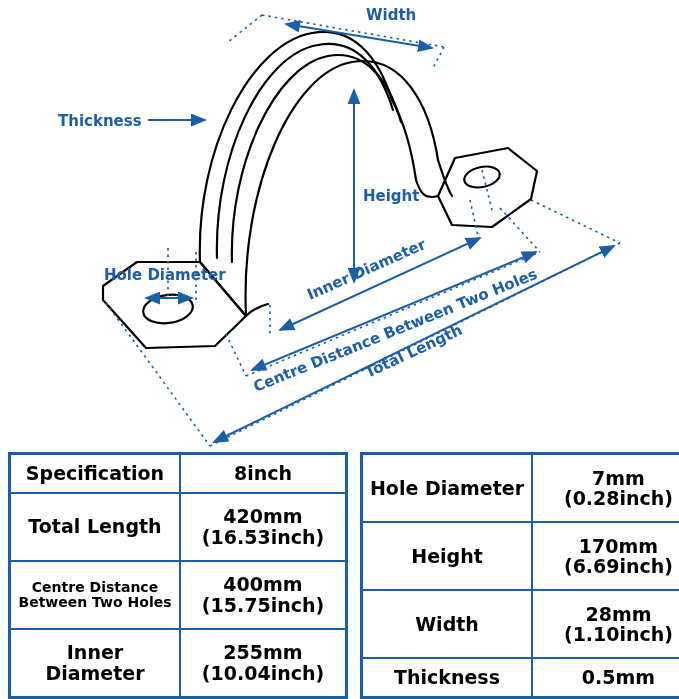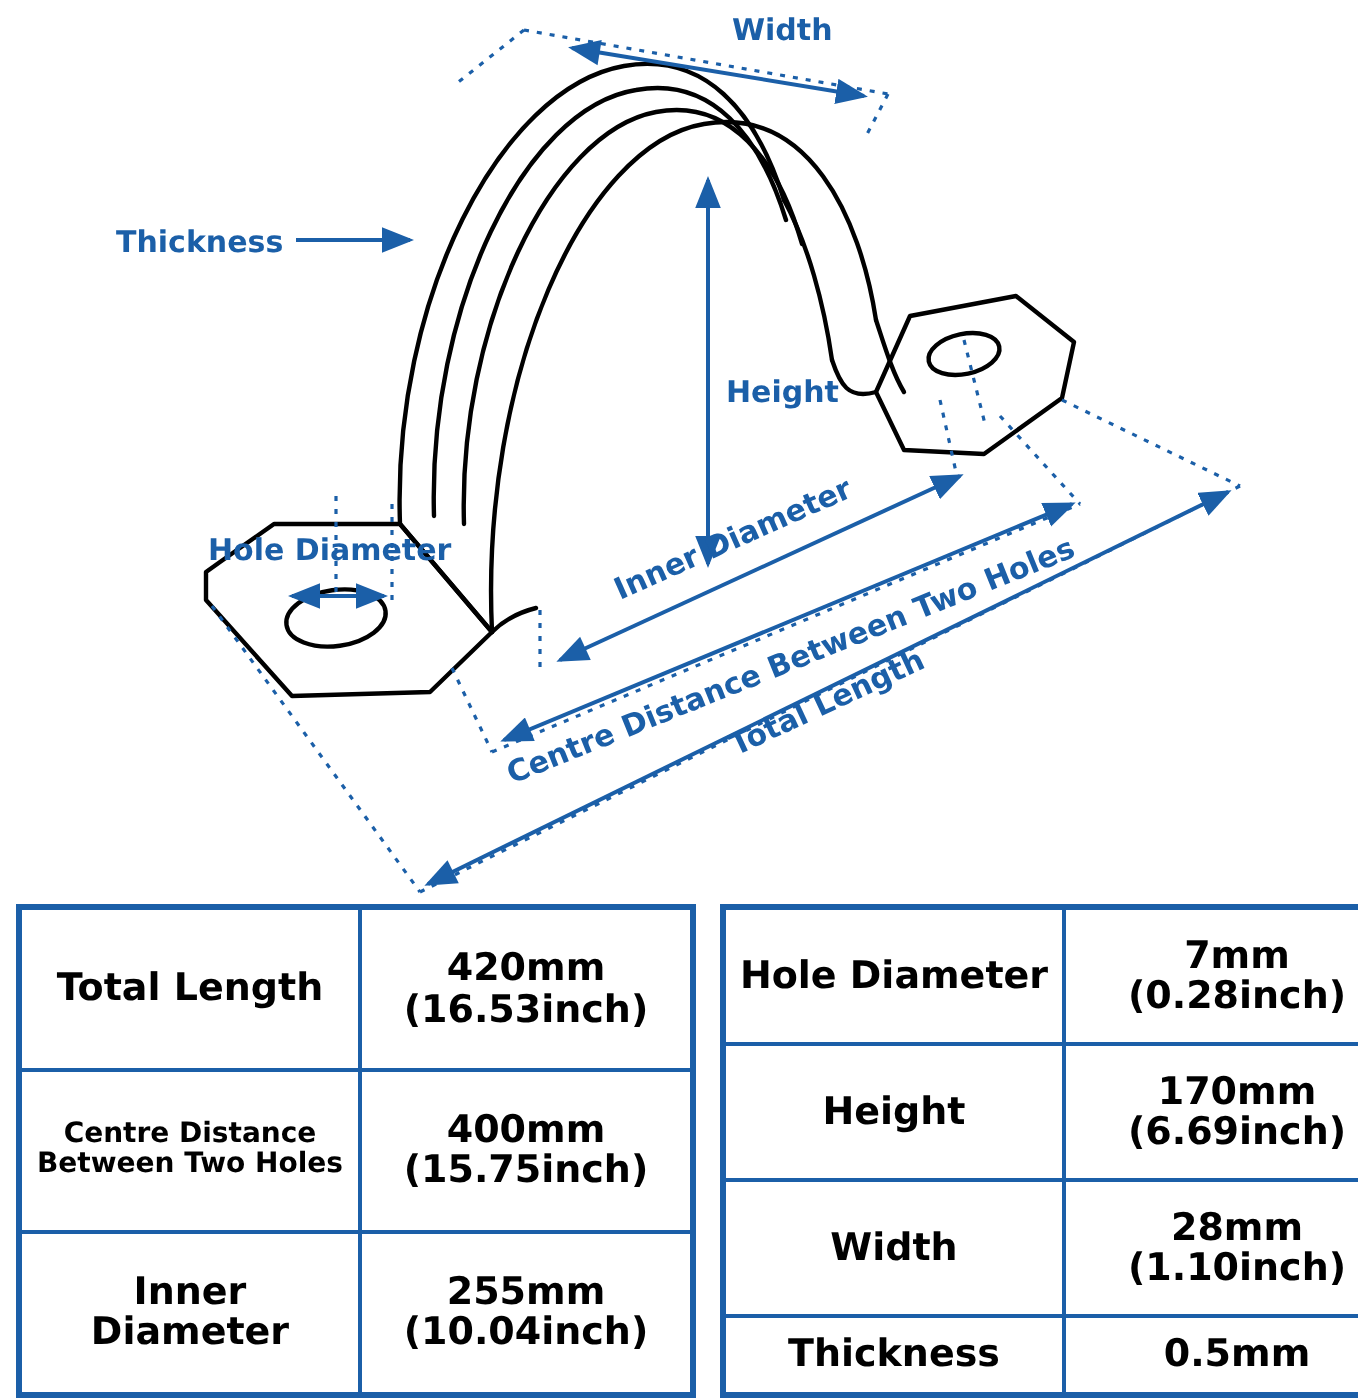--- a/index.html
+++ b/index.html
@@ -168,20 +168,26 @@
 
     <text class="dim-label" x="368" y="378" transform="rotate(-25 368 378)">Total Length</text>
   </svg>
 </div>
 
 <div id="tables-area">
 
   <table id="table-left" class="spec">
     <tbody>
       <tr>
+        <td class="label-cell">Specification</td>
+        <td class="value-cell">
+          <span>8inch</span>
+        </td>
+      </tr>
+      <tr>
         <td class="label-cell">Total Length</td>
         <td class="value-cell">
           <span>420mm</span>
           <span class="sub">(16.53inch)</span>
         </td>
       </tr>
       <tr>
         <td class="label-cell small-label">Centre Distance Between Two Holes</td>
         <td class="value-cell">
           <span>400mm</span>

